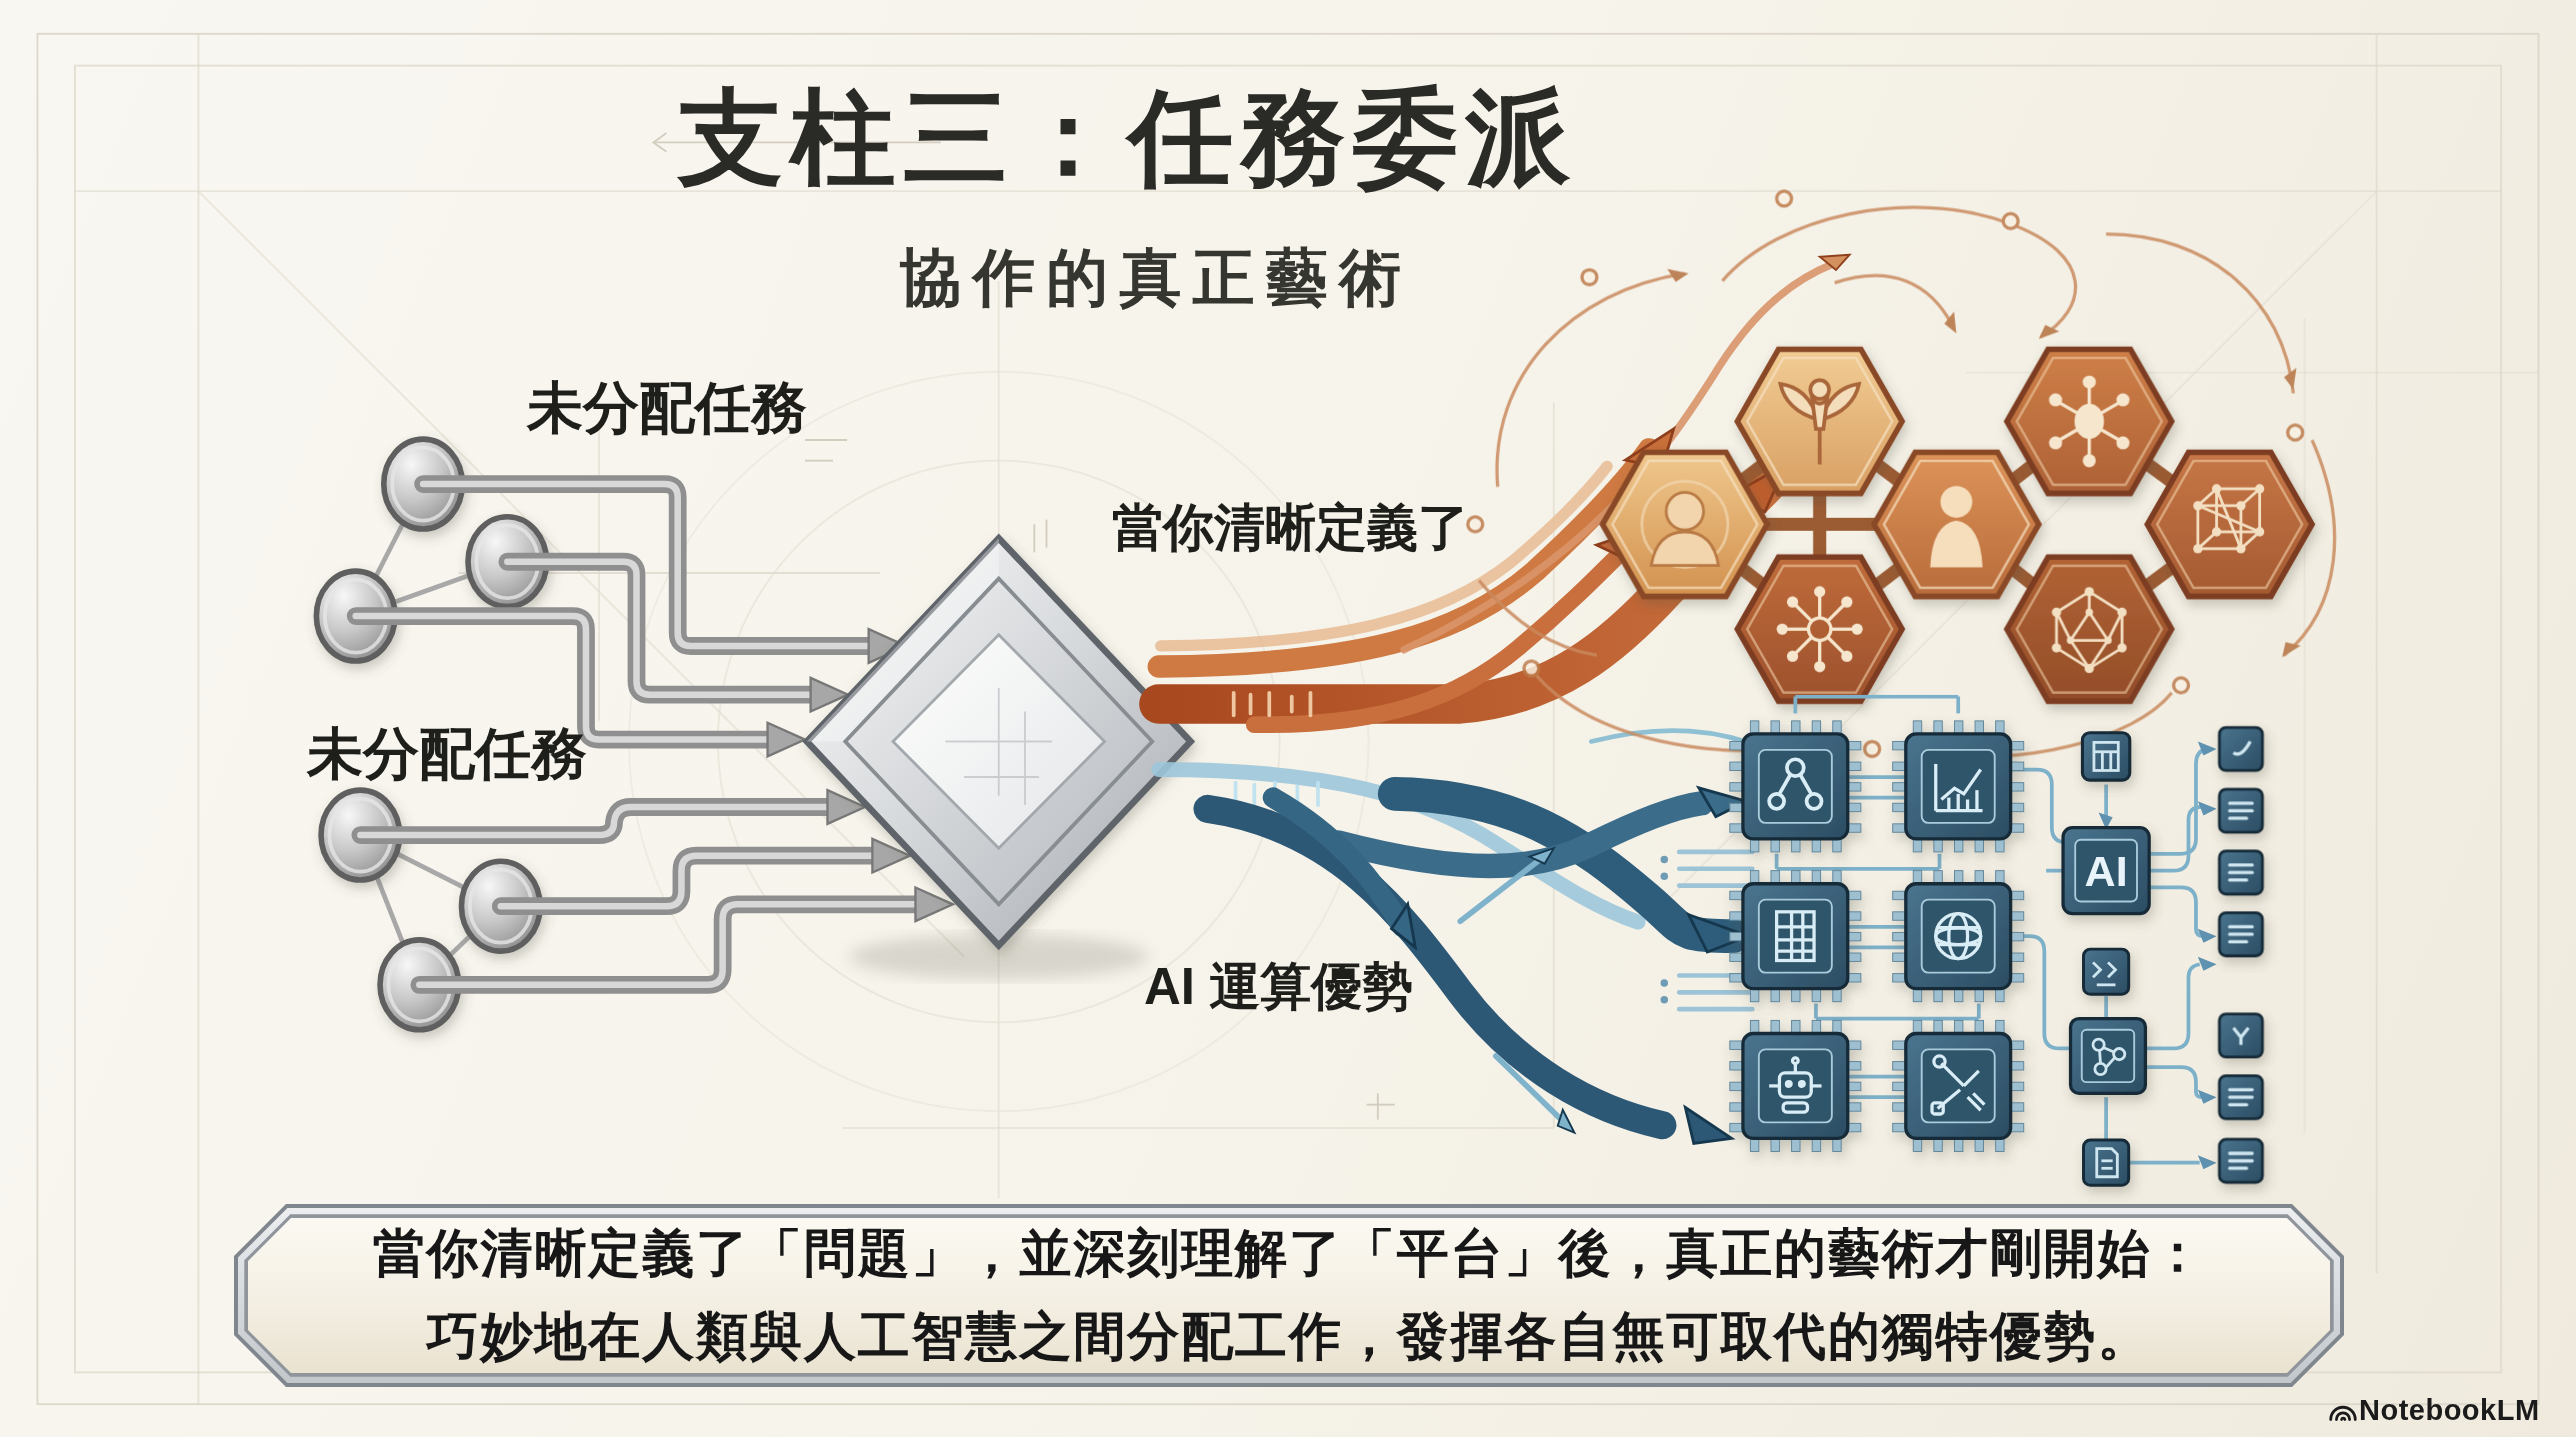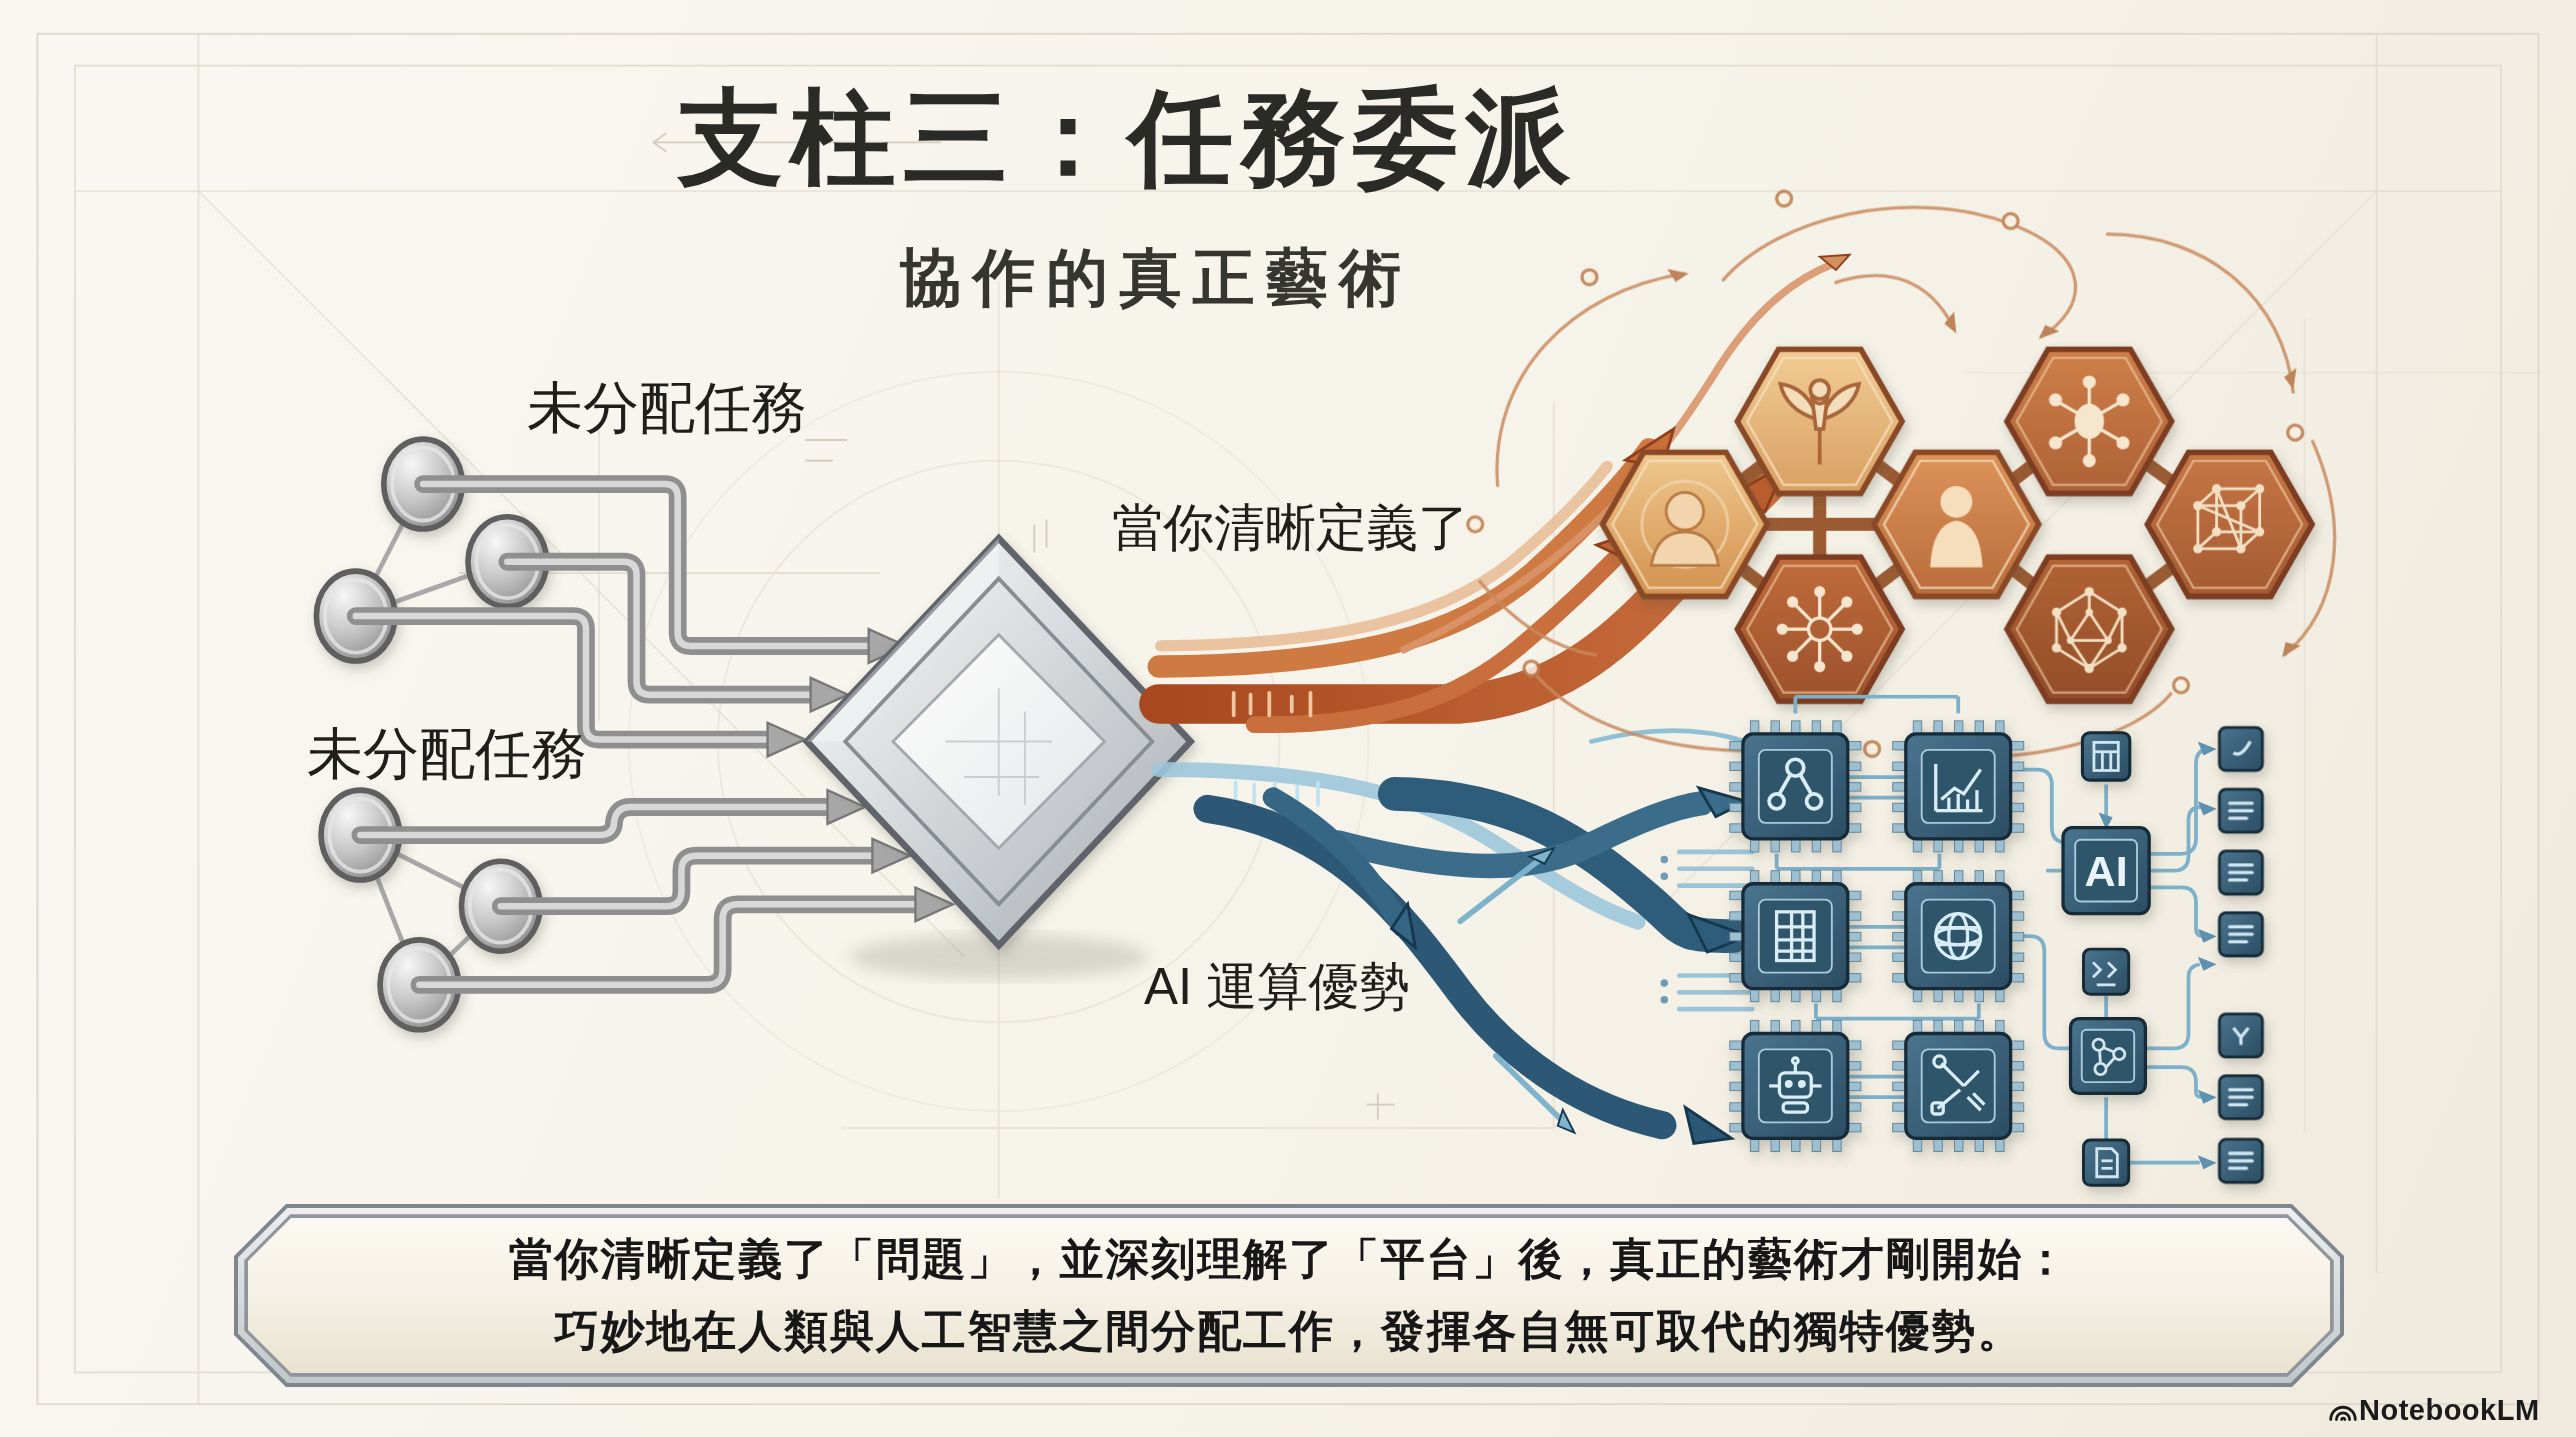--- a/index.html
+++ b/index.html
@@ -6,38 +6,38 @@
   body{width:2576px;height:1438px;overflow:hidden;
        font-family:"Liberation Sans","DejaVu Sans",sans-serif;}
   .canvas{position:relative;width:2576px;height:1438px;
           background:linear-gradient(112deg,#f9f7f2 0%,#f6f3ea 52%,#efeadd 100%);}
   svg.art{position:absolute;left:0;top:0;}
   .overlay{position:absolute;color:#222;}
   .title{left:0;top:69px;width:2256px;text-align:center;
          font-size:105px;font-weight:800;color:#2a2a26;letter-spacing:7.5px;}
   .subtitle{left:0;top:236px;width:2312px;text-align:center;
             font-size:62px;font-weight:600;color:#363631;letter-spacing:11.2px;}
-  .lbl{position:absolute;font-weight:400;color:#1e1e1b;white-space:nowrap;}
+  .lbl{position:absolute;font-weight:700;color:#1e1e1b;white-space:nowrap;}
   .lbl-unassigned-top{left:527px;top:371px;font-size:56px;}
   .lbl-unassigned-left{left:307px;top:717px;font-size:56px;}
   .lbl-human{left:1112px;top:494px;font-size:51px;}
   .lbl-ai{left:1144px;top:953px;font-size:51px;}
   .banner{position:absolute;left:234px;top:1204px;width:2110px;height:183px;
           background:#80868d;
           clip-path:polygon(52px 0,calc(100% - 52px) 0,100% 52px,100% calc(100% - 52px),calc(100% - 52px) 100%,52px 100%,0 calc(100% - 52px),0 52px);
           filter:drop-shadow(0 9.4px 9.4px rgba(60,60,50,.18));}
   .banner-l2{position:absolute;inset:3.7px;background:linear-gradient(180deg,#eceef0,#c2c7cc);
           clip-path:polygon(50px 0,calc(100% - 50px) 0,100% 50px,100% calc(100% - 50px),calc(100% - 50px) 100%,50px 100%,0 calc(100% - 50px),0 50px);}
   .banner-l3{position:absolute;inset:10.3px;background:#8f959b;
           clip-path:polygon(46px 0,calc(100% - 46px) 0,100% 46px,100% calc(100% - 46px),calc(100% - 46px) 100%,46px 100%,0 calc(100% - 46px),0 46px);}
   .banner-inner{position:absolute;inset:14px;
           background:linear-gradient(180deg,#fbf9f2 0%,#f4efe3 55%,#e9e2d0 100%);
           clip-path:polygon(43px 0,calc(100% - 43px) 0,100% 43px,100% calc(100% - 43px),calc(100% - 43px) 100%,43px 100%,0 calc(100% - 43px),0 43px);
           display:flex;flex-direction:column;justify-content:center;align-items:center;gap:13px;}
-  .banner-line{font-size:44px;font-weight:700;color:#171717;letter-spacing:1.9px;white-space:nowrap;}
+  .banner-line{font-size:52px;font-weight:700;color:#171717;letter-spacing:1.9px;white-space:nowrap;}
   .watermark{position:absolute;left:2327px;top:1394px;display:flex;align-items:center;gap:0;}
   .watermark span{font-size:29px;font-weight:700;color:#1b1b1b;letter-spacing:0.5px;}
 </style>
 </head>
 <body>
 
 <div class="canvas">
 
 <svg class="art" width="2576" height="1438" viewBox="0 0 2752 1536">
   <defs>

